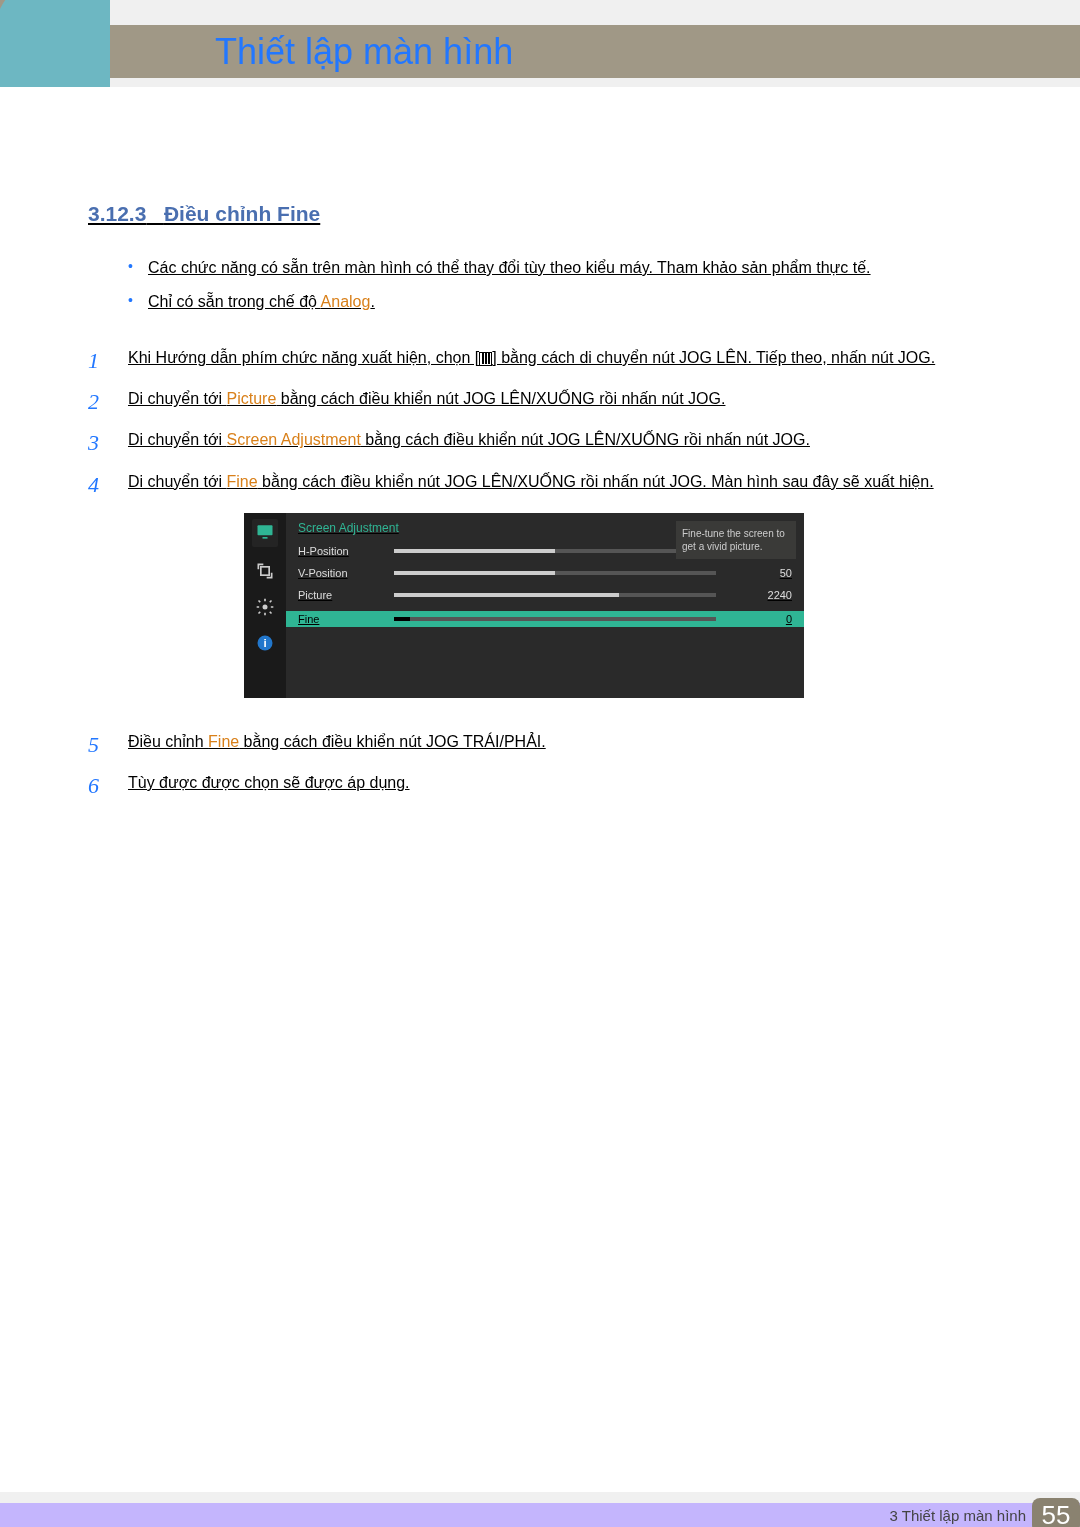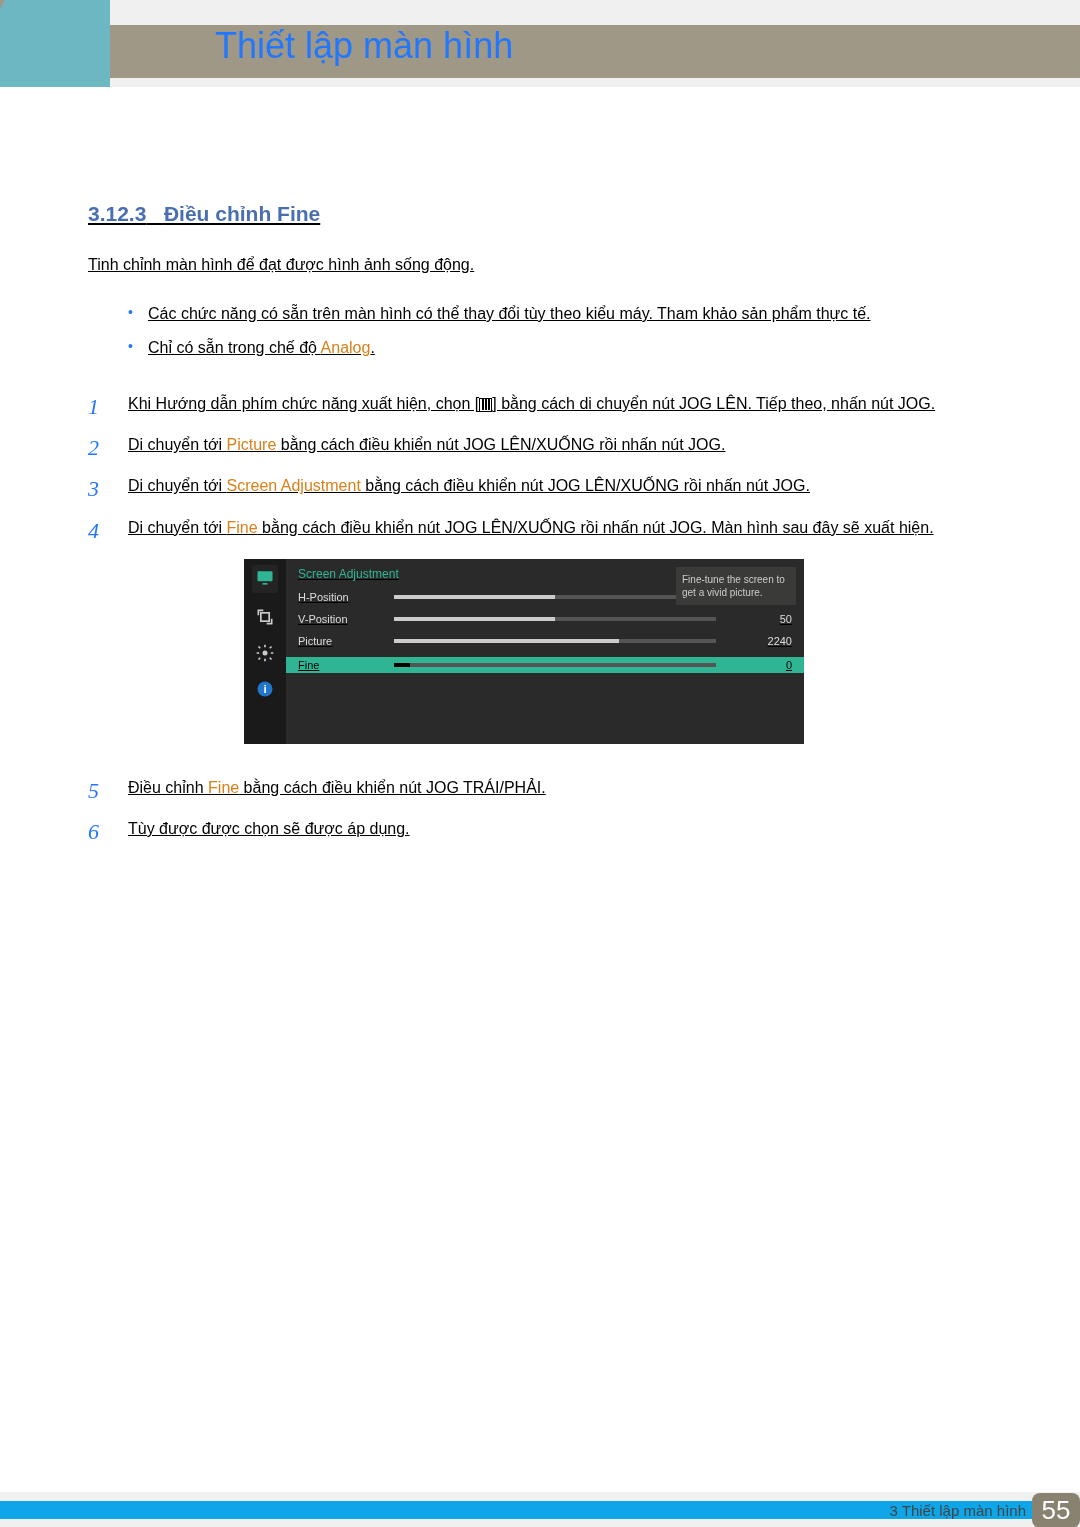--- a/index.html
+++ b/index.html
@@ -24,20 +24,21 @@
     width: 180px; height: 180px;
     border-radius: 50%;
     background: #6db7c2;
   }
   .header-bar {
     position: absolute;
     left: 110px; right: 0; top: 25px;
     height: 53px;
     background: #a09886;
     display: flex;
+    align-items: center;
   }
   .chapter-title {
     color: #2277ff;
     font-size: 36px;
     font-weight: normal;
     margin-left: 105px;
   }
   .page {
     position: absolute;
     left: 0; right: 0; top: 87px; bottom: 35px;
@@ -69,44 +70,43 @@
   .osd-title { color:#2fb594; font-size:12px; margin-bottom:10px; }
   .osd-row { display:flex; align-items:center; color:#ddd; margin-bottom:10px; font-size:11px;gap:16px; }
   .osd-row.active { background:#2fb594; color:#000; margin:0 -12px; padding:2px 12px; }
   .osd-label { width:80px; }
   .osd-bar { flex:1; height:4px; background:#555; margin-right:20px; position:relative; }
   .osd-bar i { position:absolute; left:0; top:0; bottom:0; background:#ccc; }
   .osd-val { width:40px; text-align:right; }
   .osd-tip { position:absolute; top:8px; right:8px; width:120px; background:#3a3a38; color:#ccc; font-size:10px; padding:6px; line-height:1.3; }
   .footer {
     position: absolute;
-    left:0; right:0; bottom:8px;
-    height: 18px;
-    background:#0ea5e9;
+    left:0; right:0; bottom:0;
+    height: 24px;
+    background:#c4b5fd;
     display:flex; align-items:center; justify-content:flex-end;
     padding-right:0;
   }
   .footer-label { color:#444; font-size:15px; margin-right:6px; }
   .footer-page { background:#8a8270; color:#fff; font-size:26px; width:48px; text-align:center; line-height:35px;border-radius:8px; }
 </style>
 </head>
 <body>
 
 <div class="accent-edge"></div>
 <div class="header-bar">
   <div class="chapter-title">Thiết lập màn hình</div>
 </div>
 
 <div class="page">
   <h3 class="section-heading">
     <span>3.12.3</span>&nbsp;&nbsp;
     <span>Điều chỉnh Fine</span>
   </h3>
 
-  <p class="intro">Tinh chỉnh màn hình để đạt được hình ảnh sống động.</p>
 
   <ul class="notes">
     <li>
       <span>Các chức năng có sẵn trên màn hình có thể thay đổi tùy theo kiểu máy. Tham khảo sản phẩm thực tế.</span>
     </li>
     <li>
       <span>Chỉ có sẵn trong chế độ </span><span class="accent">Analog</span><span>.</span>
     </li>
   </ul>
 

